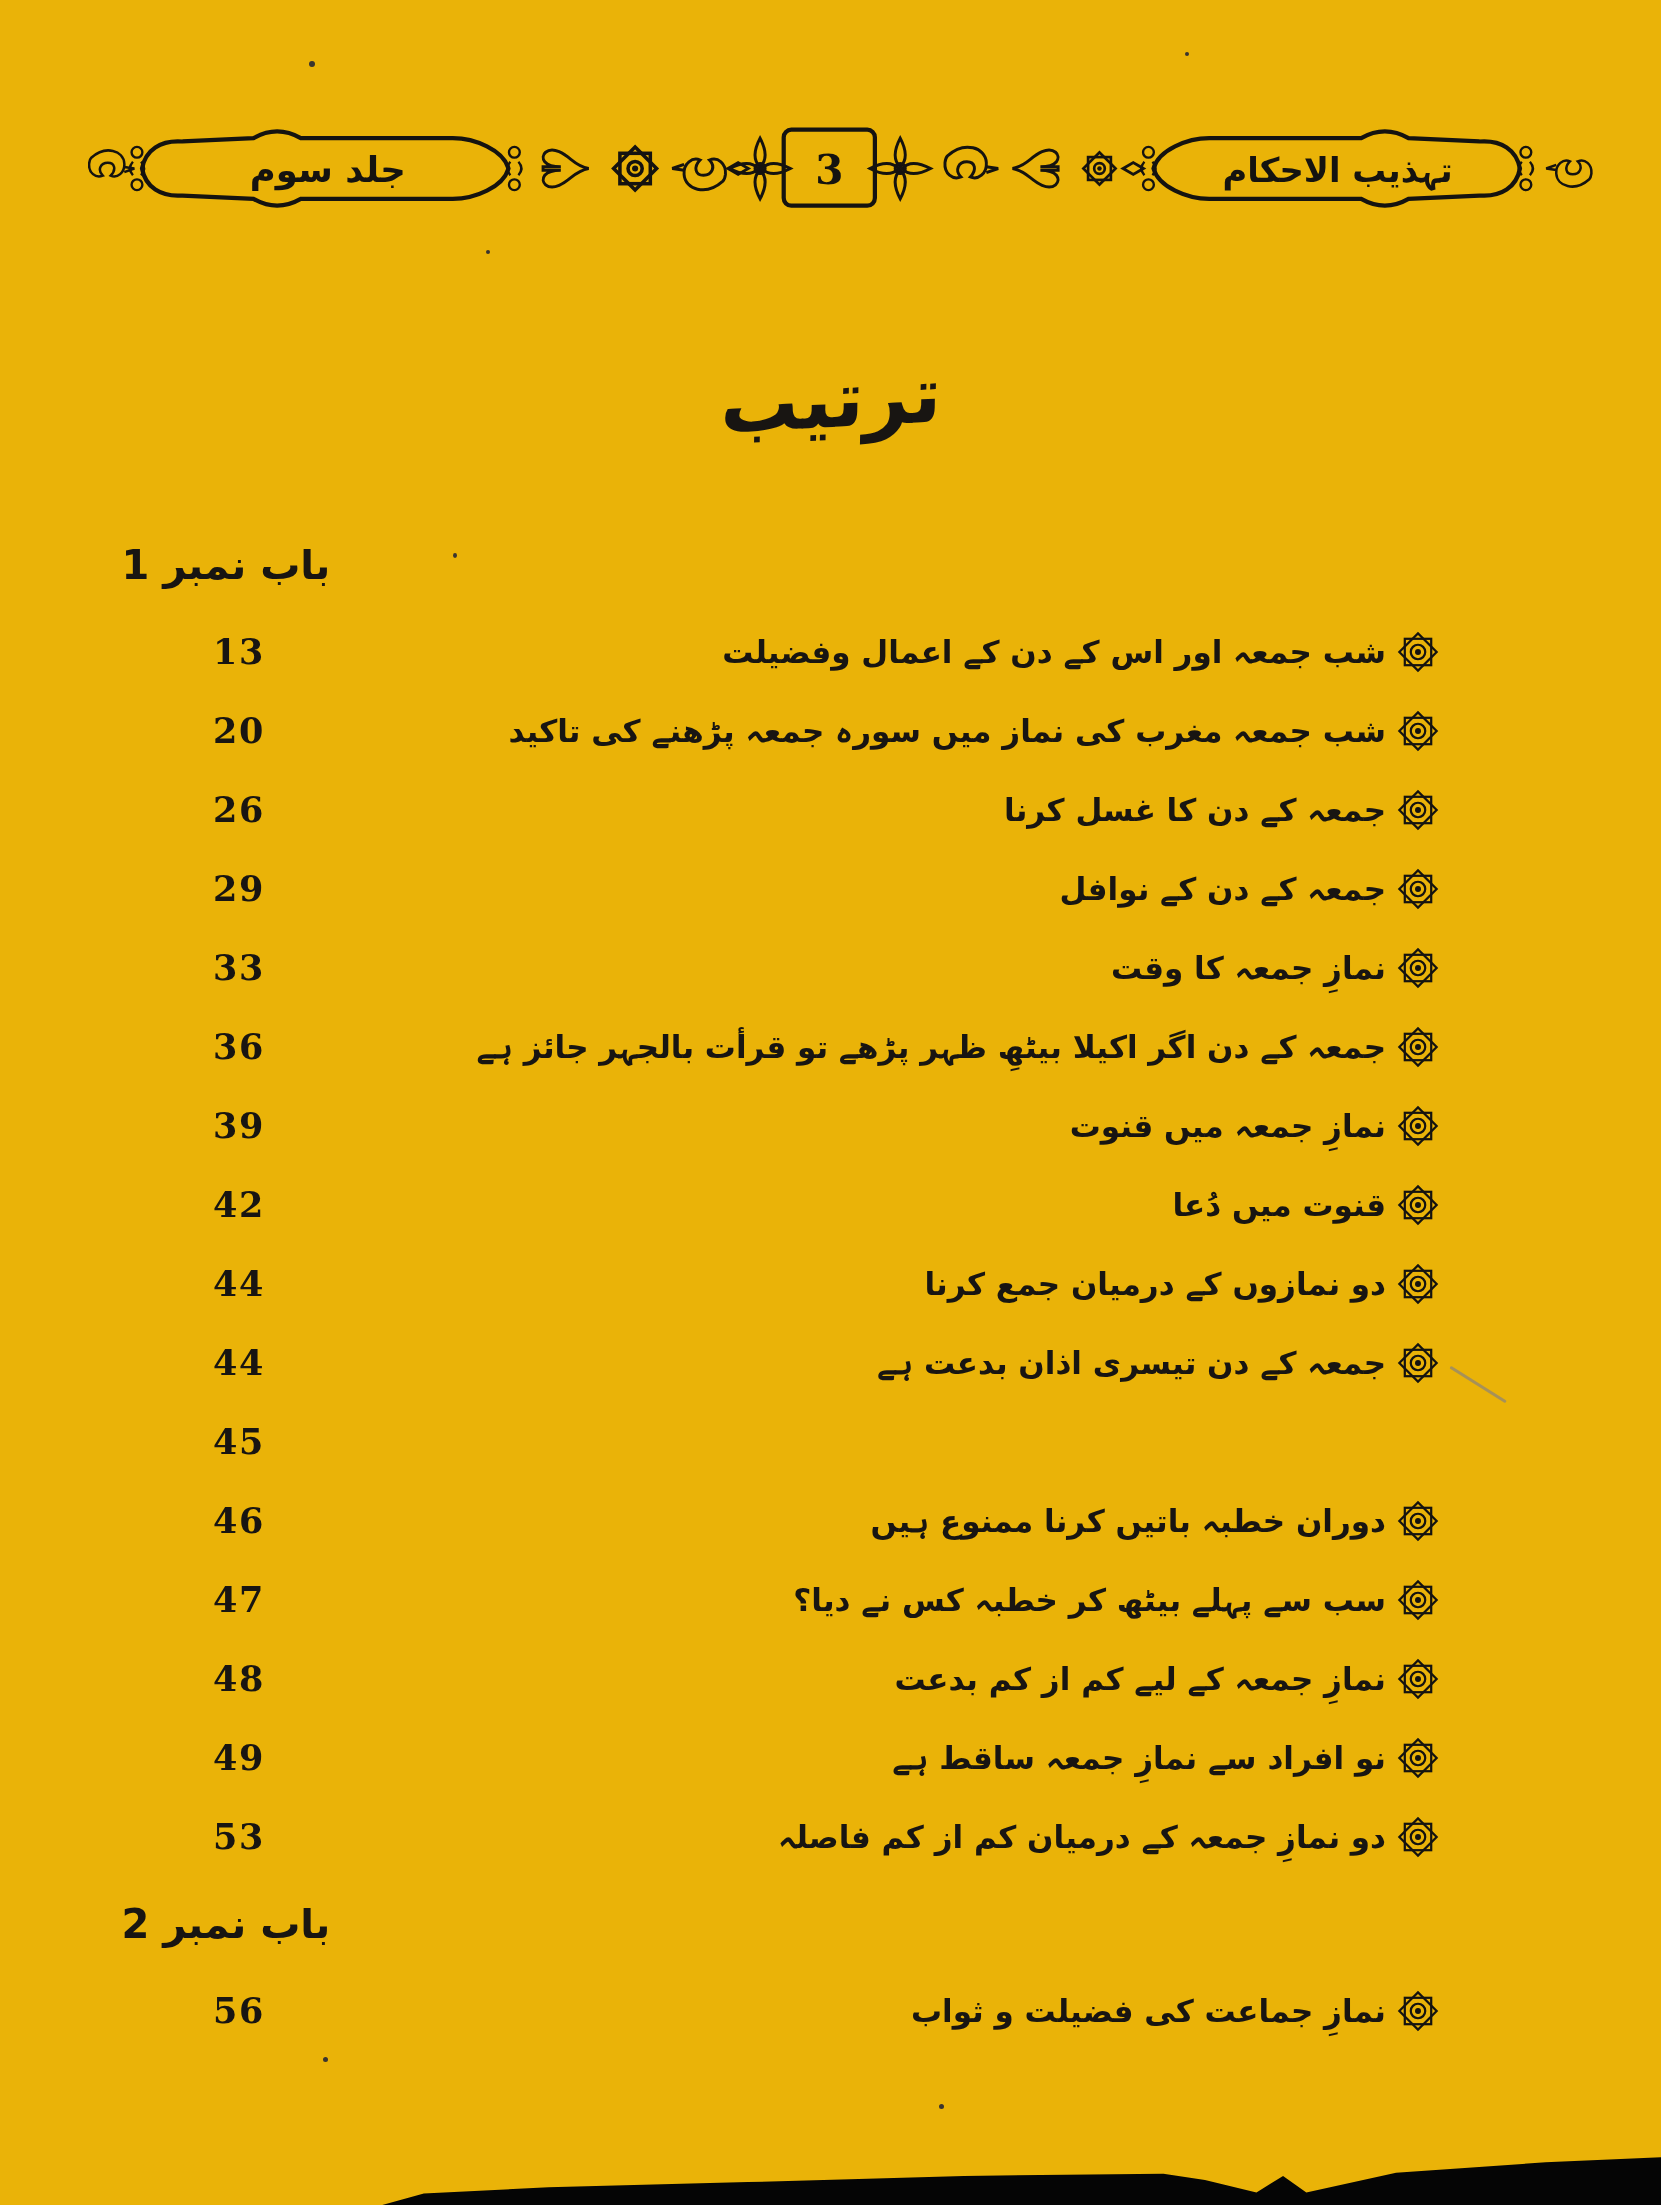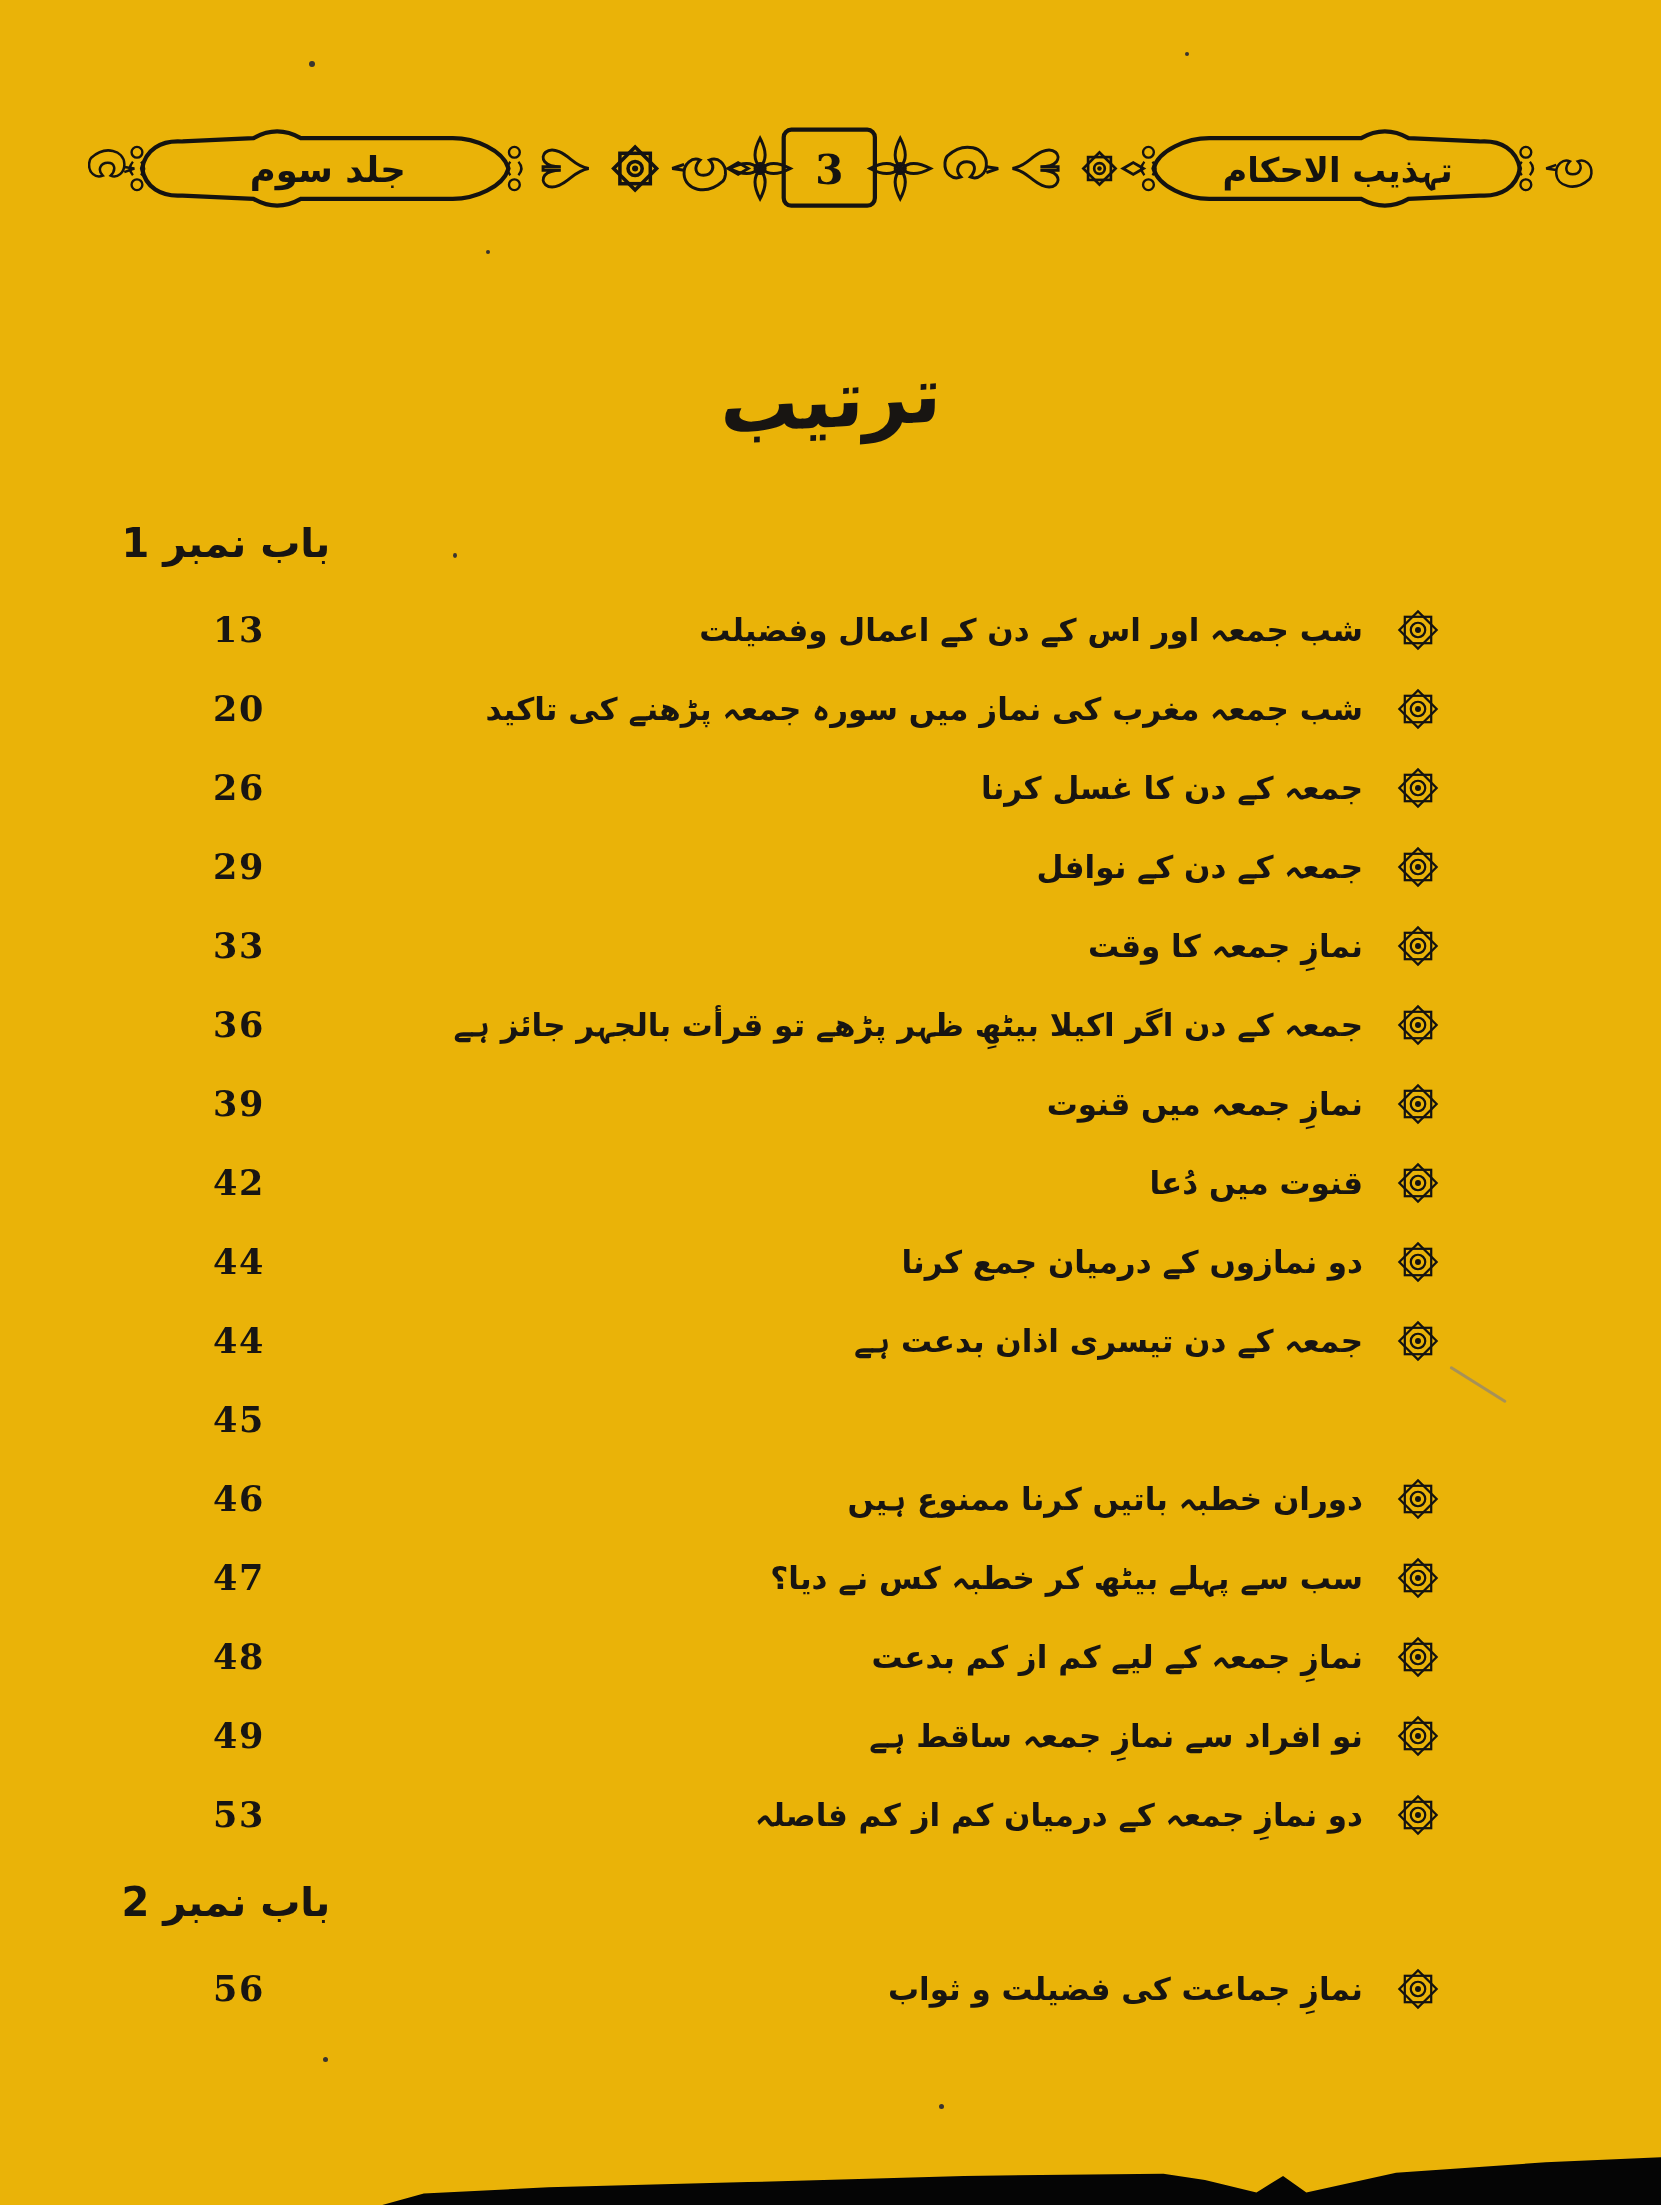--- a/index.html
+++ b/index.html
@@ -20,35 +20,35 @@
   
   .main-title{
     position:absolute;top:355px;left:0;width:100%;
     text-align:center;
     font-size:78px;font-weight:bold;
     direction:rtl;
     transform:rotate(-3deg) skewX(-4deg);
     letter-spacing:1.7px;
   }
   
-  .toc{position:absolute;top:495px;left:118px;width:1472px;}
+  .toc{position:absolute;top:517px;left:118px;width:1472px;}
   .chapter-heading{
     height:95px;display:flex;align-items:center;justify-content:flex-end;
     direction:rtl;
     font-size:40px;font-weight:bold;
     padding-left:3.4px;
   }
   .toc-row{height:79px;display:flex;align-items:center;}
   .page-num{
     width:110px;margin-left:66px;text-align:center;
     font-family:"DejaVu Serif",serif;font-weight:bold;font-size:35px;
     letter-spacing:1.7px;
   }
   .entry-right{
-    margin-left:auto;display:flex;align-items:center;gap:32px;
+    margin-left:auto;display:flex;align-items:center;gap:9px;
     padding-right:149px;
   }
   .entry-title{
     direction:rtl;white-space:nowrap;
     font-size:31px;font-weight:bold;
   }
   .bullet{display:inline-flex;line-height:0;}
   
   .bottom-band{
     position:absolute;left:0;bottom:0;width:100%;height:52px;background:#050505;

